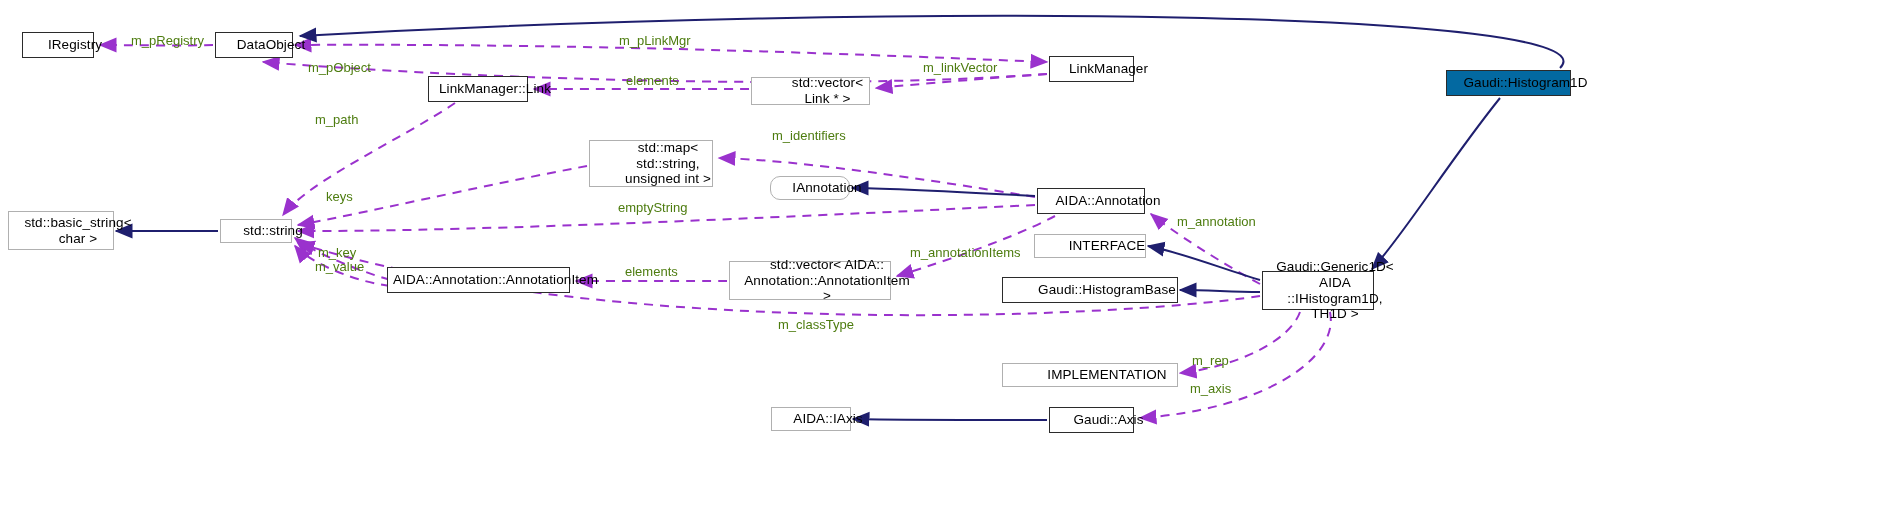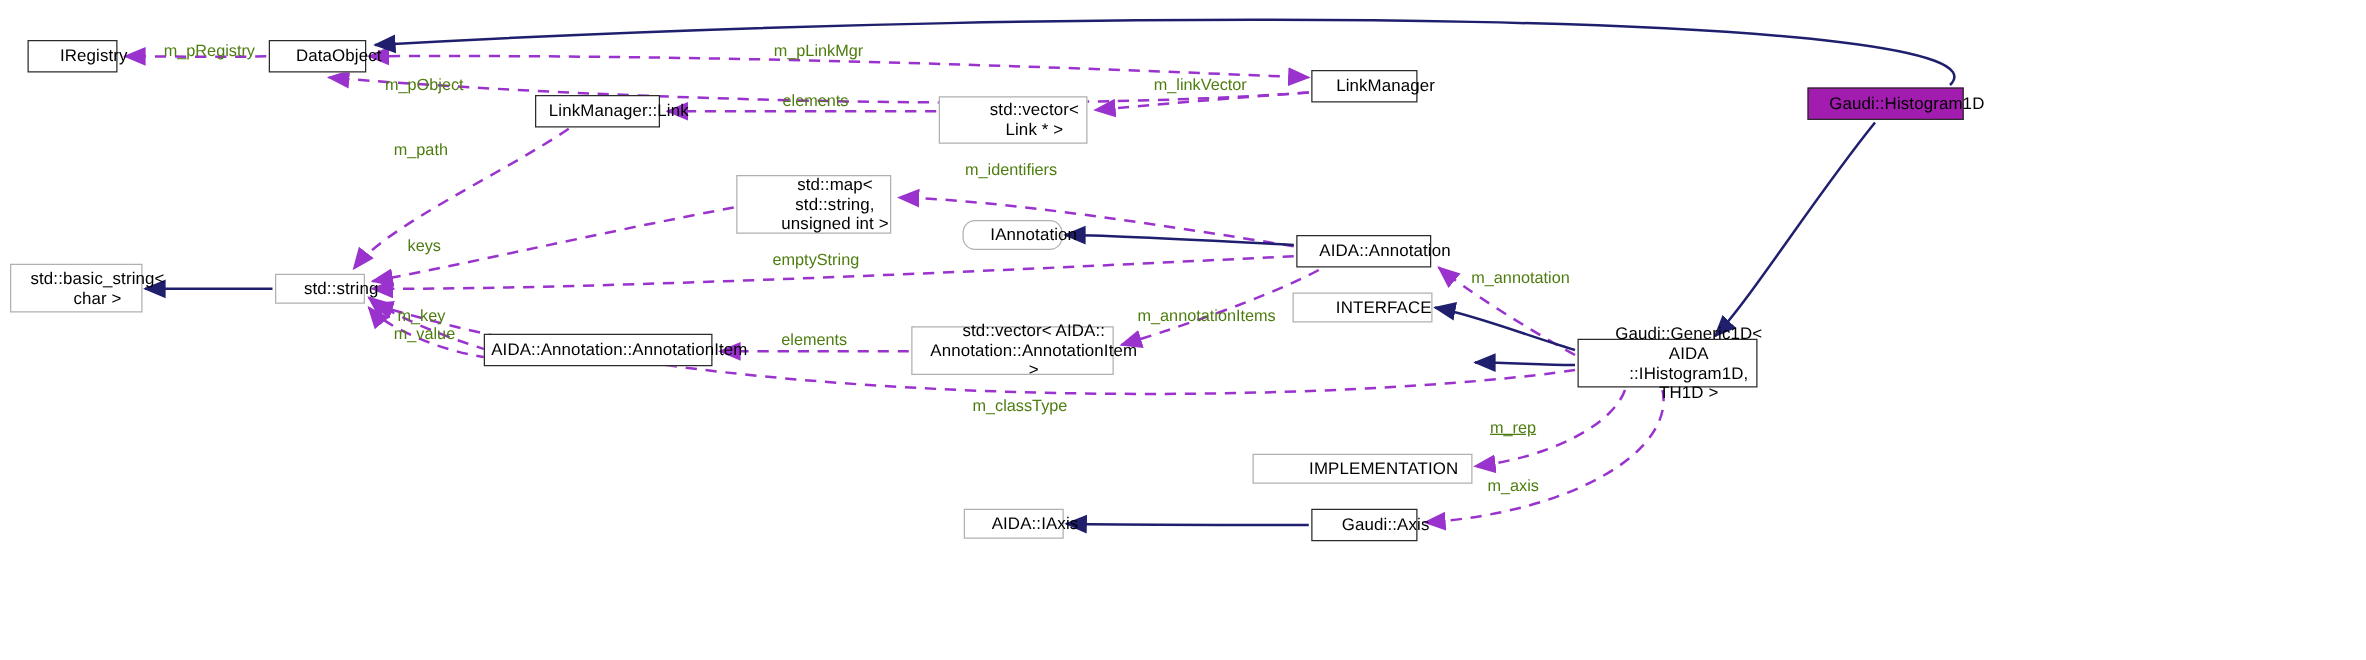--- a/index.html
+++ b/index.html
@@ -5,21 +5,21 @@
   html,body{margin:0;padding:0;background:#ffffff;}
   body{width:1893px;height:528px;overflow:hidden;font-family:"Liberation Sans",sans-serif;}
   #diagram{position:relative;width:1893px;height:528px;}
   svg#edges{position:absolute;left:0;top:0;width:1893px;height:528px;}
   .node{position:absolute;box-sizing:border-box;display:flex;align-items:center;
         justify-content:center;text-align:center;background:#ffffff;
         font-family:"Liberation Sans",sans-serif;font-size:13.5px;color:#000000;
         line-height:1.15;letter-spacing:0.1px;white-space:pre-line;padding-left:34px;}
   .node.solid{border:1.6px solid #2b2b2b;}
   .node.light{border:1px solid #b0b0b0;}
-  .node.hi{border:1.6px solid #2b2b2b;background:#a21caf;}
+  .node.hi{border:1.6px solid #2b2b2b;background:#0369a1;}
   .edgelabel{position:absolute;font-family:"Liberation Sans",sans-serif;
              font-size:13px;color:#4d7c0f;white-space:nowrap;background:transparent;}
 </style>
 </head>
 <body>
 
 <div id="diagram">
   <svg id="edges" viewBox="0 0 1893 528" preserveAspectRatio="none">
     <defs>
       <marker id="ah-usage" viewBox="0 0 12 10" refX="11" refY="5" markerWidth="9" markerHeight="8" orient="auto-start-reverse">
@@ -60,47 +60,48 @@
       <path d="M 1047 420 C 980 420 900 420 853 419"></path>
     </g>
   </svg>
 
   <div class="node light" style="left:8px;top:211px;width:106px;height:39px;">std::basic_string&lt;
 char &gt;</div>
   <div class="node light" style="left:220px;top:219px;width:72px;height:24px;">std::string</div>
   <div class="node solid" style="left:22px;top:32px;width:72px;height:26px;">IRegistry</div>
   <div class="node solid" style="left:215px;top:32px;width:78px;height:26px;">DataObject</div>
   <div class="node solid" style="left:428px;top:76px;width:100px;height:26px;">LinkManager::Link</div>
-  <div class="node light" style="left:751px;top:77px;width:119px;height:38px;">std::vector&lt; Link * &gt;</div>
+  <div class="node light" style="left:751px;top:77px;width:119px;height:28px;">std::vector&lt; Link * &gt;</div>
   <div class="node solid" style="left:1049px;top:56px;width:85px;height:26px;">LinkManager</div>
   <div class="node hi" style="left:1446px;top:70px;width:125px;height:26px;">Gaudi::Histogram1D</div>
   <div class="node light" style="left:589px;top:140px;width:124px;height:47px;">std::map&lt; std::string,
 unsigned int &gt;</div>
   <div class="node light" style="left:770px;top:176px;width:80px;height:24px;border-radius:10px;">IAnnotation</div>
   <div class="node solid" style="left:1037px;top:188px;width:108px;height:26px;">AIDA::Annotation</div>
   <div class="node light" style="left:1034px;top:234px;width:112px;height:24px;">INTERFACE</div>
   <div class="node solid" style="left:387px;top:267px;width:183px;height:26px;">AIDA::Annotation::AnnotationItem</div>
   <div class="node light" style="left:729px;top:261px;width:162px;height:39px;">std::vector&lt; AIDA::
 Annotation::AnnotationItem &gt;</div>
-  <div class="node solid" style="left:1262px;top:271px;width:144px;height:39px;">Gaudi::Generic1D&lt; AIDA
+  <div class="node solid" style="left:1002px;top:277px;width:176px;height:26px;">Gaudi::HistogramBase</div>
+  <div class="node solid" style="left:1262px;top:271px;width:112px;height:39px;">Gaudi::Generic1D&lt; AIDA
 ::IHistogram1D, TH1D &gt;</div>
   <div class="node light" style="left:1002px;top:363px;width:176px;height:24px;">IMPLEMENTATION</div>
   <div class="node light" style="left:771px;top:407px;width:80px;height:24px;">AIDA::IAxis</div>
   <div class="node solid" style="left:1049px;top:407px;width:85px;height:26px;">Gaudi::Axis</div>
 
   <div class="edgelabel" style="left:131px;top:33px;">m_pRegistry</div>
   <div class="edgelabel" style="left:619px;top:33px;">m_pLinkMgr</div>
   <div class="edgelabel" style="left:308px;top:60px;">m_pObject</div>
   <div class="edgelabel" style="left:626px;top:73px;">elements</div>
   <div class="edgelabel" style="left:923px;top:60px;">m_linkVector</div>
   <div class="edgelabel" style="left:315px;top:112px;">m_path</div>
   <div class="edgelabel" style="left:772px;top:128px;">m_identifiers</div>
   <div class="edgelabel" style="left:326px;top:189px;">keys</div>
   <div class="edgelabel" style="left:618px;top:200px;">emptyString</div>
   <div class="edgelabel" style="left:1177px;top:214px;">m_annotation</div>
   <div class="edgelabel" style="left:318px;top:245px;">m_key</div>
   <div class="edgelabel" style="left:315px;top:259px;">m_value</div>
   <div class="edgelabel" style="left:910px;top:245px;">m_annotationItems</div>
   <div class="edgelabel" style="left:625px;top:264px;">elements</div>
   <div class="edgelabel" style="left:778px;top:317px;">m_classType</div>
-  <div class="edgelabel" style="left:1192px;top:334px;text-decoration:underline;">m_rep</div>
+  <div class="edgelabel" style="left:1192px;top:353px;">m_rep</div>
   <div class="edgelabel" style="left:1190px;top:381px;">m_axis</div>
 </div>
 
 </body></html>

